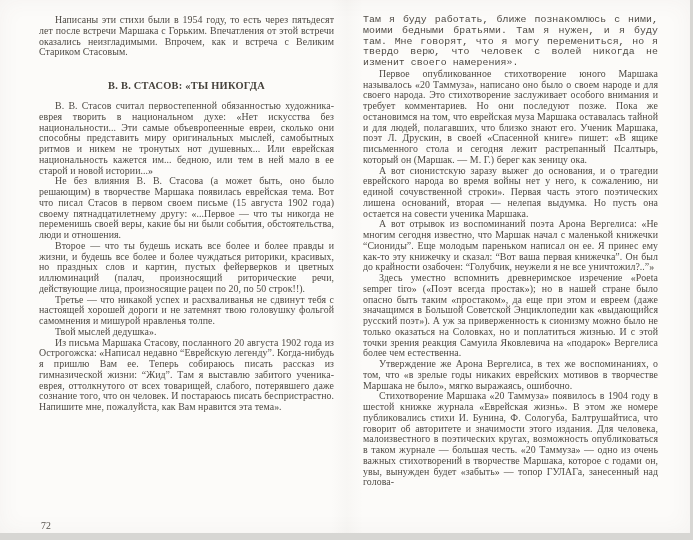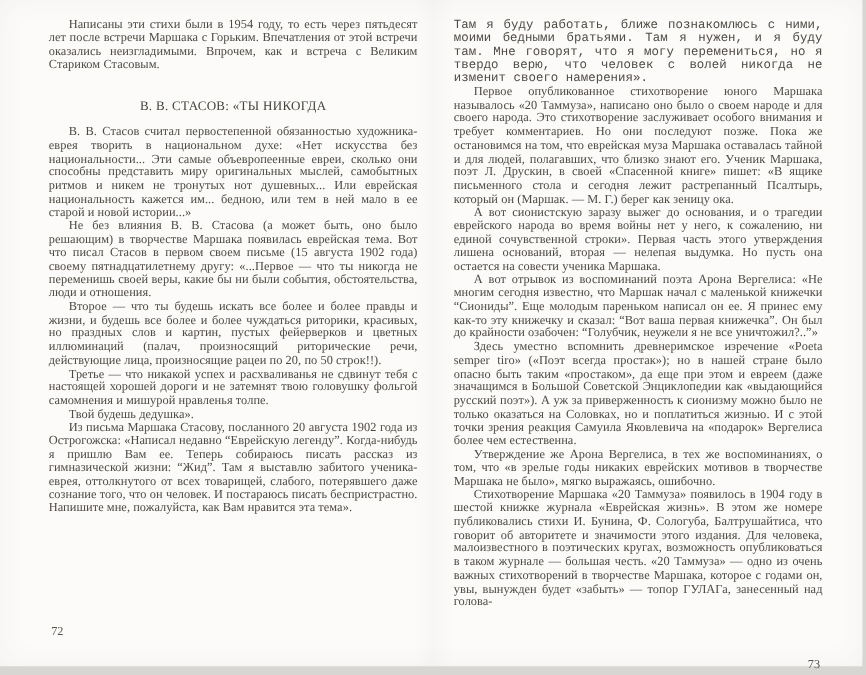--- a/index.html
+++ b/index.html
@@ -50,31 +50,32 @@
   .page-left  .text-col { left: 39px; }
   .page-right .text-col { left: 17px; }
   .para {
     margin: 0;
     text-indent: 16px;
   }
   .para.noindent { text-indent: 0; font-family: Liberation Mono, monospace; }
   .heading {
     font-size: 10.4px;
     line-height: 12px;
-    font-weight: normal;
+    font-weight: bold;
     color: #46423c;
     text-align: center;
     text-indent: 0;
     margin: 22px 0 9px 0;
     letter-spacing: 0.25px;
   }
   .pagenum {
     position: absolute;
     font-size: 9.8px;
     color: #56524c;
+    margin-top: 20px;
   }
   .pagenum-left  { left: 41px;  top: 500px; }
   .pagenum-right { right: 36px; top: 526px; text-align: center; }
 </style>
 </head>
 <body>
 
 <div class="spread">
   <div class="gutter-shade"></div>
 
@@ -82,33 +83,33 @@
     <div class="text-col">
       <p class="para">Написаны эти стихи были в 1954 году, то есть через пятьдесят лет после встречи Маршака с Горьким. Впечатления от этой встречи оказались неизгладимыми. Впрочем, как и встреча с Великим Стариком Стасовым.</p>
       <h2 class="heading">
         <span>В. В. СТАСОВ: «ТЫ НИКОГДА</span><br>
       </h2>
       <div>
           <p class="para">В. В. Стасов считал первостепенной обязанностью художника-еврея творить в национальном духе: «Нет искусства без национальности... Эти самые объевропеенные евреи, сколько они способны представить миру оригинальных мыслей, самобытных ритмов и никем не тронутых нот душевных... Или еврейская национальность кажется им... бедною, или тем в ней мало в ее старой и новой истории...»</p>
           <p class="para">Не без влияния В. В. Стасова (а может быть, оно было решающим) в творчестве Маршака появилась еврейская тема. Вот что писал Стасов в первом своем письме (15 августа 1902 года) своему пятнадцатилетнему другу: «...Первое — что ты никогда не переменишь своей веры, какие бы ни были события, обстоятельства, люди и отношения.</p>
           <p class="para">Второе — что ты будешь искать все более и более правды и жизни, и будешь все более и более чуждаться риторики, красивых, но праздных слов и картин, пустых фейерверков и цветных иллюминаций (палач, произносящий риторические речи, действующие лица, произносящие рацеи по 20, по 50 строк!!).</p>
           <p class="para">Третье — что никакой успех и расхваливанья не сдвинут тебя с настоящей хорошей дороги и не затемнят твою головушку фольгой самомнения и мишурой нравленья толпе.</p>
-          <p class="para">Твой будешь дедушка».</p>
+          <p class="para">Твой мыслей дедушка».</p>
           <p class="para">Из письма Маршака Стасову, посланного 20 августа 1902 года из Острогожска: «Написал недавно “Еврейскую легенду”. Когда-нибудь я пришлю Вам ее. Теперь собираюсь писать рассказ из гимназической жизни: “Жид”. Там я выставлю забитого ученика-еврея, оттолкнутого от всех товарищей, слабого, потерявшего даже сознание того, что он человек. И постараюсь писать беспристрастно. Напишите мне, пожалуйста, как Вам нравится эта тема».</p>
         </div>
     </div>
     <div class="pagenum pagenum-left">72</div>
   </div>
 
   <div class="page page-right">
     <div class="text-col">
       <div>
           <p class="para noindent">Там я буду работать, ближе познакомлюсь с ними, моими бедными братьями. Там я нужен, и я буду там. Мне говорят, что я могу перемениться, но я твердо верю, что человек с волей никогда не изменит своего намерения».</p>
           <p class="para">Первое опубликованное стихотворение юного Маршака называлось «20 Таммуза», написано оно было о своем народе и для своего народа. Это стихотворение заслуживает особого внимания и требует комментариев. Но они последуют позже. Пока же остановимся на том, что еврейская муза Маршака оставалась тайной и для людей, полагавших, что близко знают его. Ученик Маршака, поэт Л. Друскин, в своей «Спасенной книге» пишет: «В ящике письменного стола и сегодня лежит растрепанный Псалтырь, который он (Маршак. — М. Г.) берег как зеницу ока.</p>
-          <p class="para">А вот сионистскую заразу выжег до основания, и о трагедии еврейского народа во время войны нет у него, к сожалению, ни единой сочувственной строки». Первая часть этого утверждения лишена оснований, вторая — нелепая выдумка. Но пусть она остается на совести ученика Маршака.</p>
+          <p class="para">А вот сионистскую заразу выжег до основания, и о трагедии еврейского народа во время войны нет у него, к сожалению, ни единой сочувственной строки». Первая часть этого поэтических лишена оснований, вторая — нелепая выдумка. Но пусть она остается на совести ученика Маршака.</p>
           <p class="para">А вот отрывок из воспоминаний поэта Арона Вергелиса: «Не многим сегодня известно, что Маршак начал с маленькой книжечки “Сиониды”. Еще молодым пареньком написал он ее. Я принес ему как-то эту книжечку и сказал: “Вот ваша первая книжечка”. Он был до крайности озабочен: “Голубчик, неужели я не все уничтожил?..”»</p>
           <p class="para">Здесь уместно вспомнить древнеримское изречение «Poeta semper tiro» («Поэт всегда простак»); но в нашей стране было опасно быть таким «простаком», да еще при этом и евреем (даже значащимся в Большой Советской Энциклопедии как «выдающийся русский поэт»). А уж за приверженность к сионизму можно было не только оказаться на Соловках, но и поплатиться жизнью. И с этой точки зрения реакция Самуила Яковлевича на «подарок» Вергелиса более чем естественна.</p>
           <p class="para">Утверждение же Арона Вергелиса, в тех же воспоминаниях, о том, что «в зрелые годы никаких еврейских мотивов в творчестве Маршака не было», мягко выражаясь, ошибочно.</p>
           <p class="para">Стихотворение Маршака «20 Таммуза» появилось в 1904 году в шестой книжке журнала «Еврейская жизнь». В этом же номере публиковались стихи И. Бунина, Ф. Сологуба, Балтрушайтиса, что говорит об авторитете и значимости этого издания. Для человека, малоизвестного в поэтических кругах, возможность опубликоваться в таком журнале — большая честь. «20 Таммуза» — одно из очень важных стихотворений в творчестве Маршака, которое с годами он, увы, вынужден будет «забыть» — топор ГУЛАГа, занесенный над голова-</p>
         </div>
     </div>
     <div class="pagenum pagenum-right">73</div>
   </div>
 </div>
 

